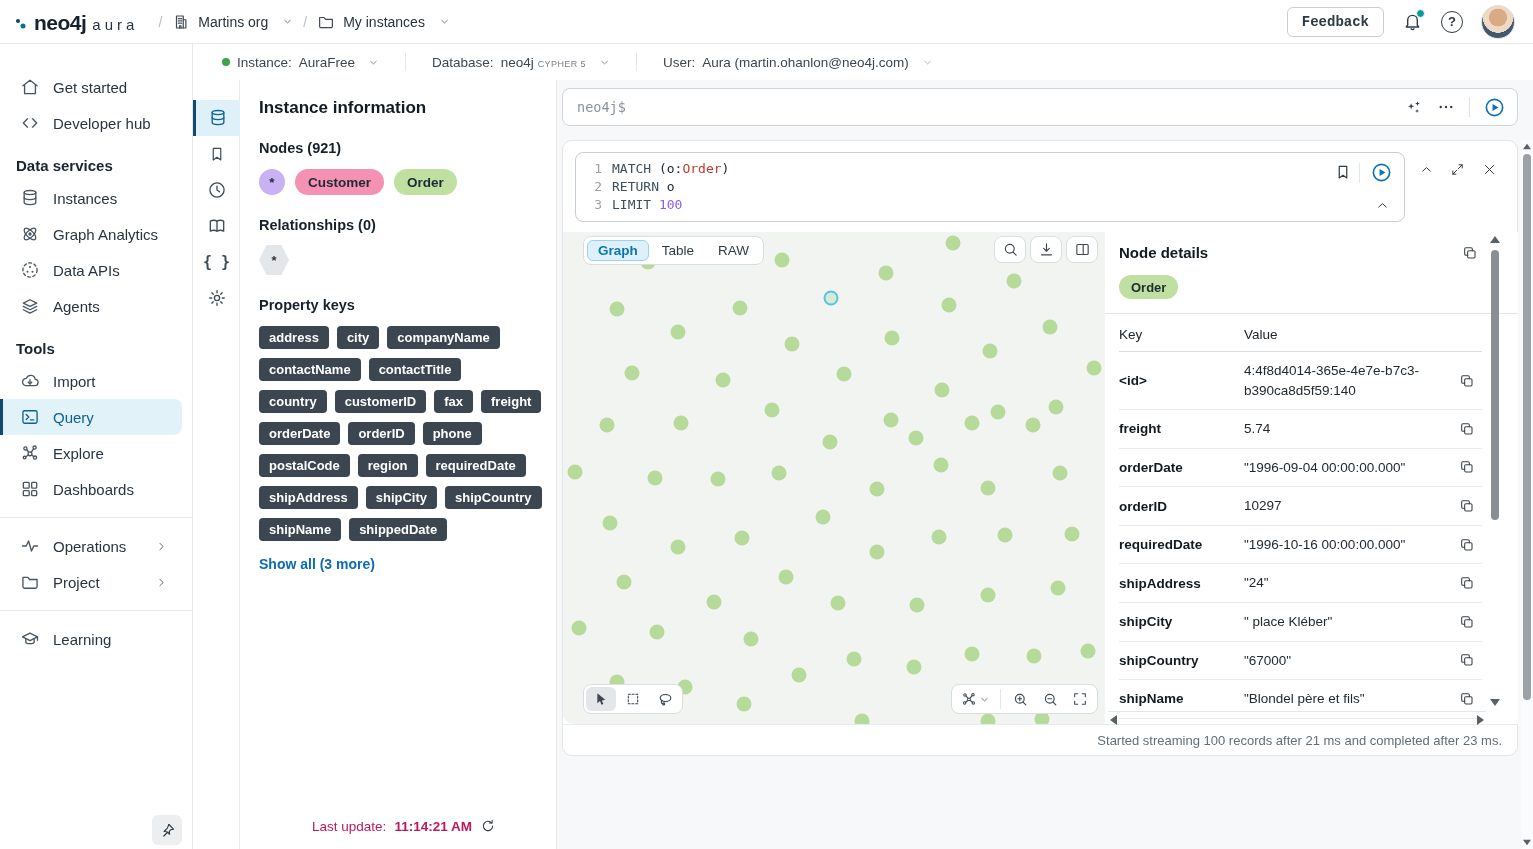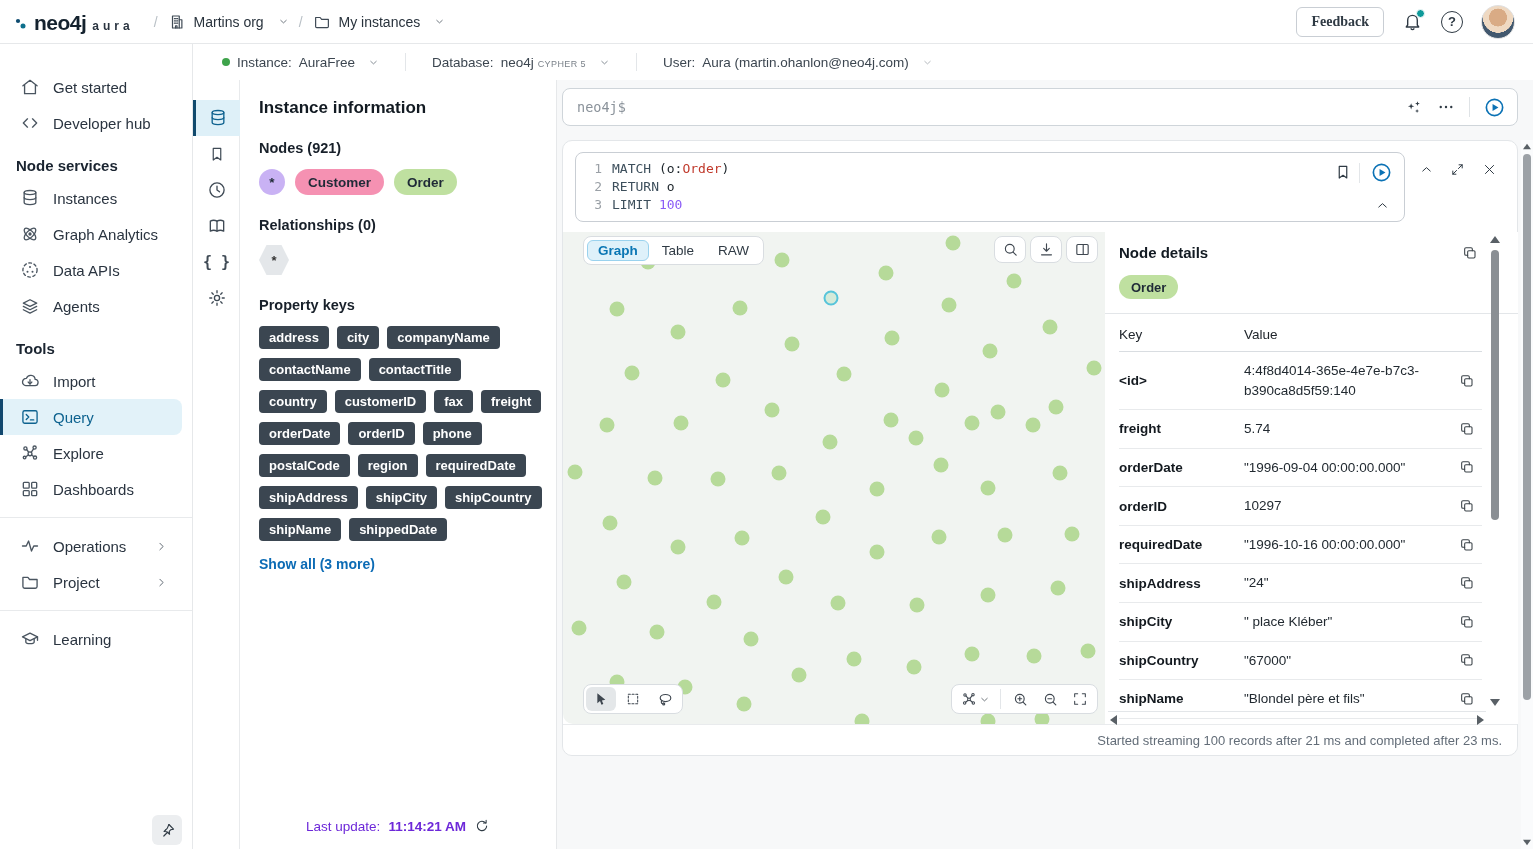--- a/index.html
+++ b/index.html
@@ -5,28 +5,28 @@
   * { margin:0; padding:0; box-sizing:border-box; }
   html,body { width:1533px; height:849px; overflow:hidden; }
   body { font-family:"Liberation Sans",sans-serif; color:#1f2a37; background:#fff; }
   #app { position:relative; width:1533px; height:849px; background:#fff; }
 
   
   .topbar { position:absolute; left:0; top:0; width:1533px; height:44px; background:#fff;
             border-bottom:1px solid #e6e8ea; display:flex; align-items:center; padding:0 18px 0 14px; z-index:30; }
   .logo { display:flex; align-items:baseline; gap:6px; margin-right:10px; }
   .logo .brand { font-size:21px; font-weight:700; color:#14222e; letter-spacing:-0.5px; }
-  .logo .product { font-size:12px; font-weight:700; color:#2a3440; letter-spacing:4px; }
+  .logo .product { font-size:15px; font-weight:400; color:#2a3440; letter-spacing:4px; }
   .crumb-sep { color:#b9c0c6; font-size:14px; margin:0 10px; }
   .crumb { display:flex; align-items:center; gap:8px; font-size:14px; font-weight:500; color:#28323c; cursor:pointer; }
   .crumb svg { color:#3f4a55; }
   .chev { color:#5b6570; margin-left:6px; display:inline-flex; }
   .topbar-right { margin-left:auto; display:flex; align-items:center; gap:18px; }
   .feedback-btn { border:1px solid #c9ced4; background:#fff; border-radius:6px; padding:6px 14px;
-                  font-size:14px; font-weight:600; color:#2f3a44; cursor:pointer; font-family:Liberation Serif, serif; }
+                  font-size:14px; font-weight:600; color:#2f3a44; cursor:pointer; font-family:Liberation Mono, monospace; }
   .icon-btn { background:none; border:none; cursor:pointer; color:#2f3a44; display:inline-flex; position:relative; }
   .bell-dot { position:absolute; top:-2px; right:-2px; width:9px; height:9px; border-radius:50%;
               background:#0e9a9a; border:1.5px solid #fff; }
   .help-circle { width:22px; height:22px; border:1.6px solid #2f3a44; border-radius:50%; display:flex;
                  align-items:center; justify-content:center; font-size:13px; font-weight:700; color:#2f3a44; }
   .avatar { width:34px; height:34px; border-radius:50%; cursor:pointer; border:1px solid #e0e0e0;
             background:radial-gradient(circle at 50% 36%, #d9ab85 0 34%, #efd9c2 35% 58%, #42586e 59%); }
 
   
   .context-bar { position:absolute; left:193px; top:44px; width:1340px; height:36px; background:#fff;
@@ -69,22 +69,22 @@
                font-size:13.5px; font-weight:700; color:#1f2a37; cursor:pointer; }
   .node-pill.circle { width:26px; padding:0; justify-content:center; }
   .rel-hex { width:30px; height:30px; margin-top:12px; display:flex; align-items:center; justify-content:center;
              font-size:13px; font-weight:700; color:#333; cursor:pointer;
              clip-path:polygon(25% 0, 75% 0, 100% 50%, 75% 100%, 25% 100%, 0 50%); }
   .chips { margin-top:13px; display:flex; flex-direction:column; gap:9px; }
   .chip-row { display:flex; gap:8px; }
   .chip { background:#3b4651; color:#fff; font-size:13px; font-weight:700; padding:4px 10px;
           border-radius:4px; cursor:pointer; white-space:nowrap; }
   .show-all { margin-top:15px; font-size:14px; font-weight:700; color:#0b6bb5; cursor:pointer; display:inline-block; }
-  .last-update { position:absolute; bottom:15px; left:0; width:100%; display:flex; align-items:center;
-                 justify-content:center; gap:8px; font-size:13.5px; color:#6d28d9; }
+  .last-update { position:absolute; bottom:15px; left:6px; width:100%; display:flex; align-items:center;
+                 justify-content:center; gap:8px; font-size:13.5px; color:#be185d; }
   .last-update b { font-weight:700; }
   .refresh-btn { background:none; border:none; color:#2f3a44; cursor:pointer; display:inline-flex; }
 
   
   .main-bg { position:absolute; left:557px; top:80px; width:976px; height:769px; background:#f7f8f9; }
 
   .query-bar { position:absolute; left:562px; top:88px; width:956px; height:38px; background:#fff;
                border:1px solid #cfd5da; border-radius:8px; display:flex; align-items:center;
                padding:0 12px 0 14px; z-index:15; }
   .prompt { font-family:"DejaVu Sans Mono",monospace; font-size:13.5px; color:#8a929a; }
@@ -272,21 +272,21 @@
       </div>
       <div class="side-row">
         <span style="display: inline-flex;">
           <svg width="20" height="20" viewBox="0 0 24 24" fill="none" stroke="currentColor" stroke-width="1.6" stroke-linecap="round" stroke-linejoin="round">
             <polyline points="9,7 4,12 9,17"></polyline>
             <polyline points="15,7 20,12 15,17"></polyline>
           </svg>
         </span>
         <span>Developer hub</span>
       </div>
-      <div class="side-title">Node services</div>
+      <div class="side-title">Data services</div>
       <div class="side-row">
         <span style="display: inline-flex;">
           <svg width="20" height="20" viewBox="0 0 24 24" fill="none" stroke="currentColor" stroke-width="1.6" stroke-linecap="round" stroke-linejoin="round">
             <ellipse cx="12" cy="5.5" rx="7" ry="2.5"></ellipse>
             <path d="M5 5.5v6c0 1.4 3.1 2.5 7 2.5s7-1.1 7-2.5v-6"></path>
             <path d="M5 11.5v6c0 1.4 3.1 2.5 7 2.5s7-1.1 7-2.5v-6"></path>
           </svg>
         </span>
         <span>Instances</span>
       </div>

